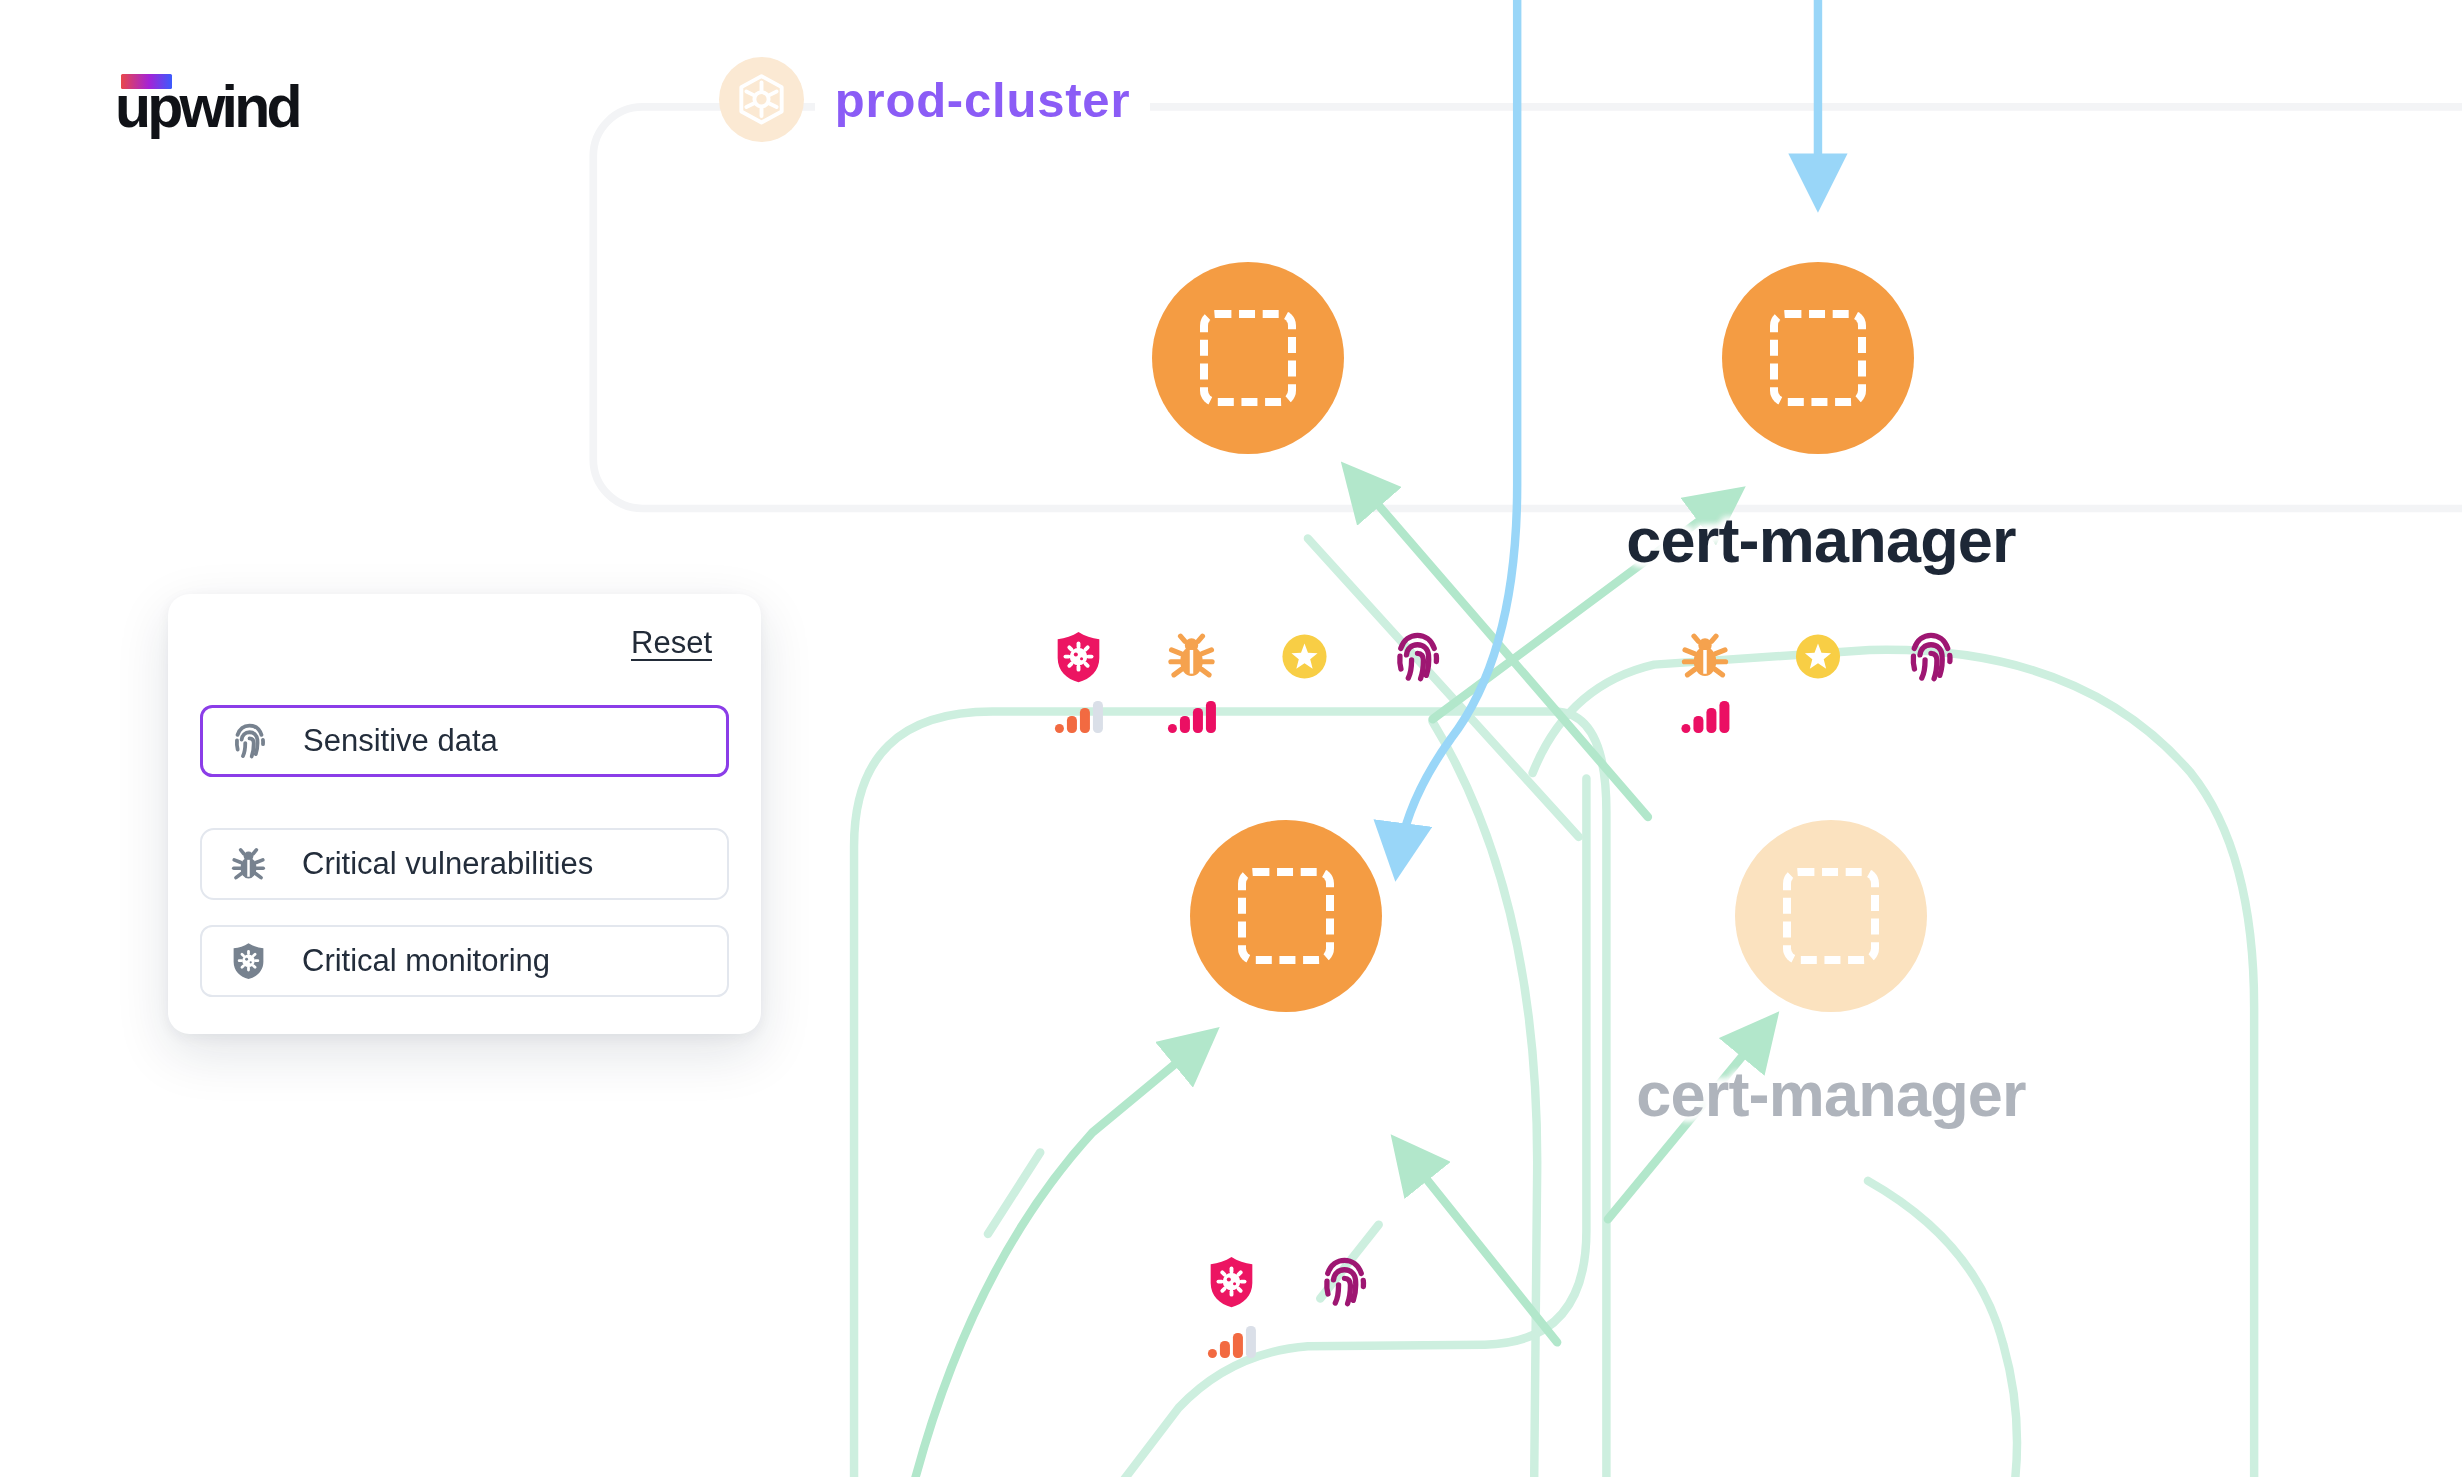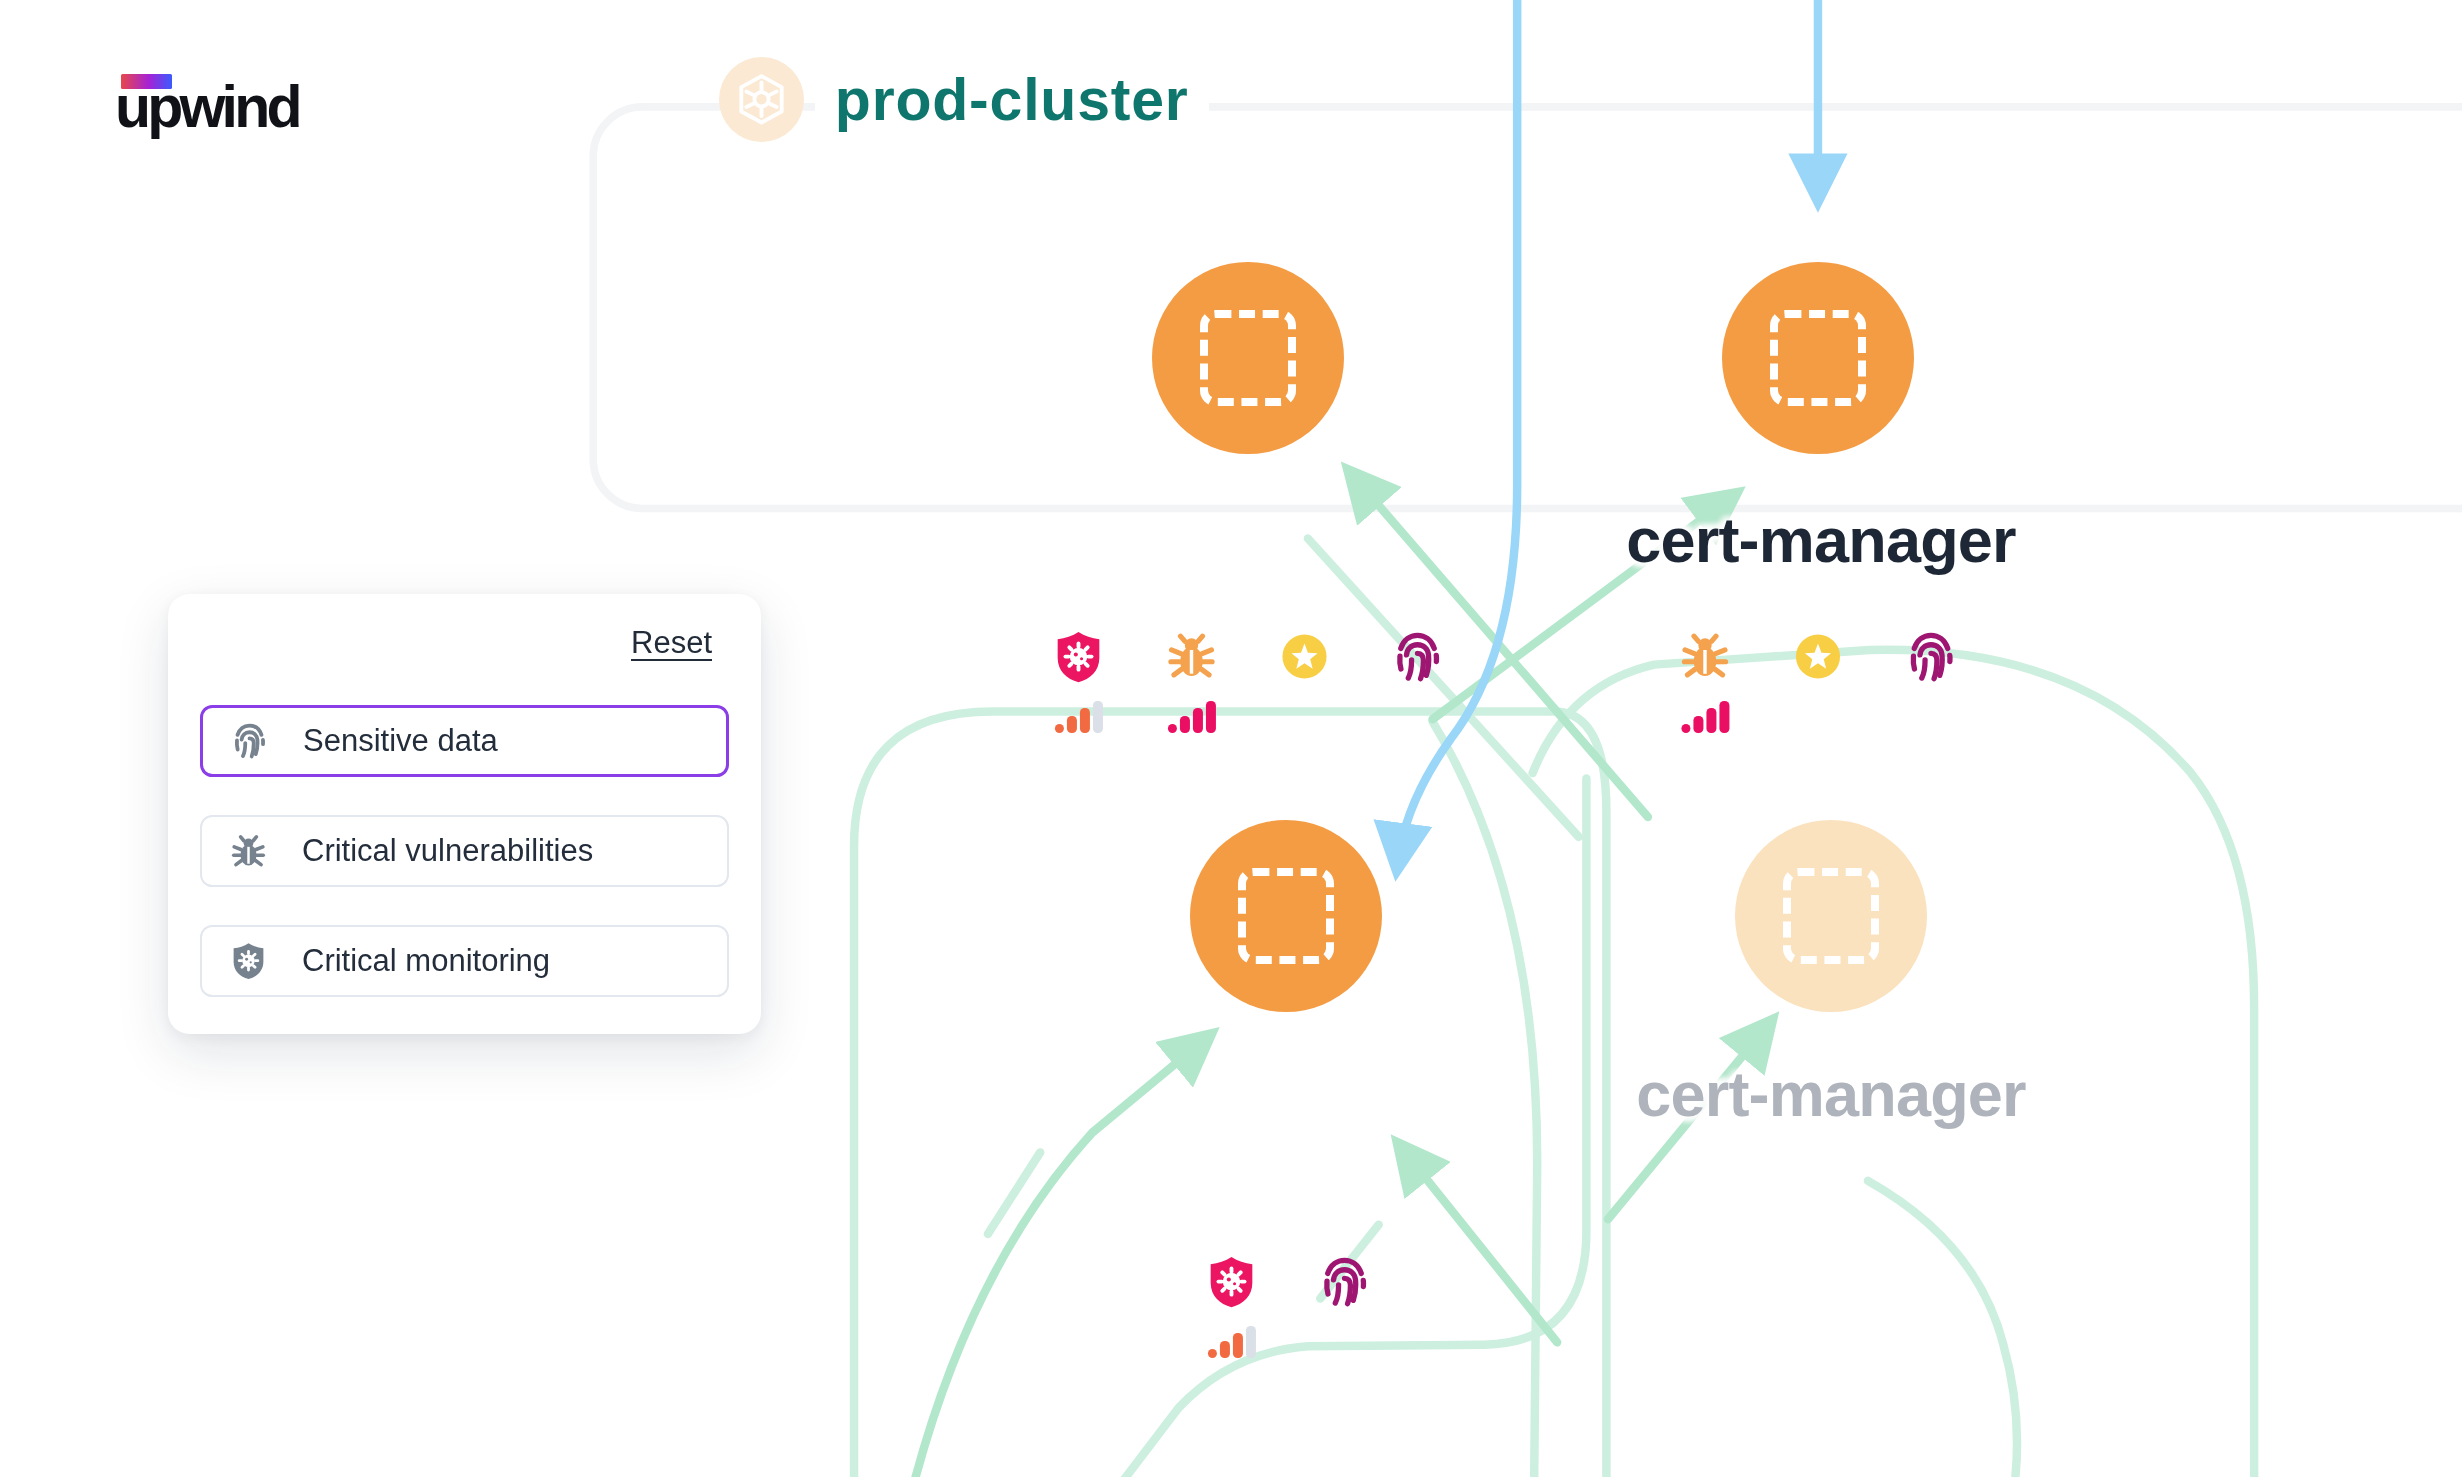--- a/index.html
+++ b/index.html
@@ -14,21 +14,21 @@
   .logo{position:absolute;left:115px;top:74px;z-index:5;}
   .logo-bar{width:51px;height:14.6px;border-radius:1.5px;margin-left:6.2px;
             background:linear-gradient(90deg,#E8474B 0%,#A423D6 55%,#3B5BFD 100%);}
   .logo-text{font-size:59px;font-weight:bold;color:#101217;letter-spacing:-3.8px;
              line-height:1.0;margin-top:-10.8px;}
 
   
   .cluster-chip{position:absolute;left:719px;top:57px;display:flex;align-items:center;z-index:3;}
   .cluster-icon{width:85px;height:85px;border-radius:50%;background:#FBE9D3;
                 display:flex;align-items:center;justify-content:center;flex:0 0 auto;}
-  .cluster-name{font-size:59px;font-weight:bold;color:#0f766e;letter-spacing:0.8px;
+  .cluster-name{font-size:49px;font-weight:bold;color:#8b5cf6;letter-spacing:0.8px;
                 background:#ffffff;padding:7.7px 20px;margin-left:10.8px;}
 
   
   .node-circle{position:absolute;width:192px;height:192px;border-radius:50%;
                display:flex;align-items:center;justify-content:center;z-index:3;}
   .node-circle .dashed-square{width:80px;height:80px;border:8.5px dashed #ffffff;
                border-radius:15.4px;}
   .node-label{position:absolute;transform:translateX(-50%);white-space:nowrap;
               font-size:63px;font-weight:bold;color:#1D2736;letter-spacing:-0.8px;z-index:4;
               text-shadow:0 0 10.8px #fff,0 0 10.8px #fff,0 0 7.7px #fff,
@@ -51,21 +51,21 @@
          box-shadow:0 18.5px 54px rgba(20,30,60,0.12),0 3.1px 12.3px rgba(20,30,60,0.05);}
   .reset-link{position:absolute;right:49px;top:31px;font-size:31px;color:#222B38;
               text-decoration:underline;text-underline-offset:6.2px;text-decoration-thickness:2.3px;
               cursor:pointer;}
   .filter-btn{position:absolute;left:32px;width:529px;height:72px;background:#fff;
               border:2.3px solid #E3E7EE;border-radius:12.3px;box-sizing:border-box;
               display:flex;align-items:center;padding-left:29px;gap:36px;cursor:pointer;}
   .filter-btn.selected{border:3.1px solid #8B3DE8;}
   .filter-btn .fi{width:35px;height:38px;display:flex;align-items:center;justify-content:center;}
   .filter-btn .fl{font-size:31px;color:#232D3B;}
-  .fb-0{top:111px;} .fb-1{top:221px;} .fb-2{top:331px;}
+  .fb-0{top:111px;} .fb-1{top:234px;border-radius:14px;} .fb-2{top:331px;}
 </style>
 </head>
 <body>
 
 <svg id="edges" width="2462" height="1477" viewBox="0 0 3200 1920">
   <defs>
     <marker id="mGreen" markerWidth="7" markerHeight="7" refX="4.6" refY="3.5" orient="auto">
       <path d="M0,0 L7,3.5 L0,7 Z" fill="#B2E7CB"></path>
     </marker>
     <marker id="mBlue" markerWidth="7" markerHeight="7" refX="4.6" refY="3.5" orient="auto">

